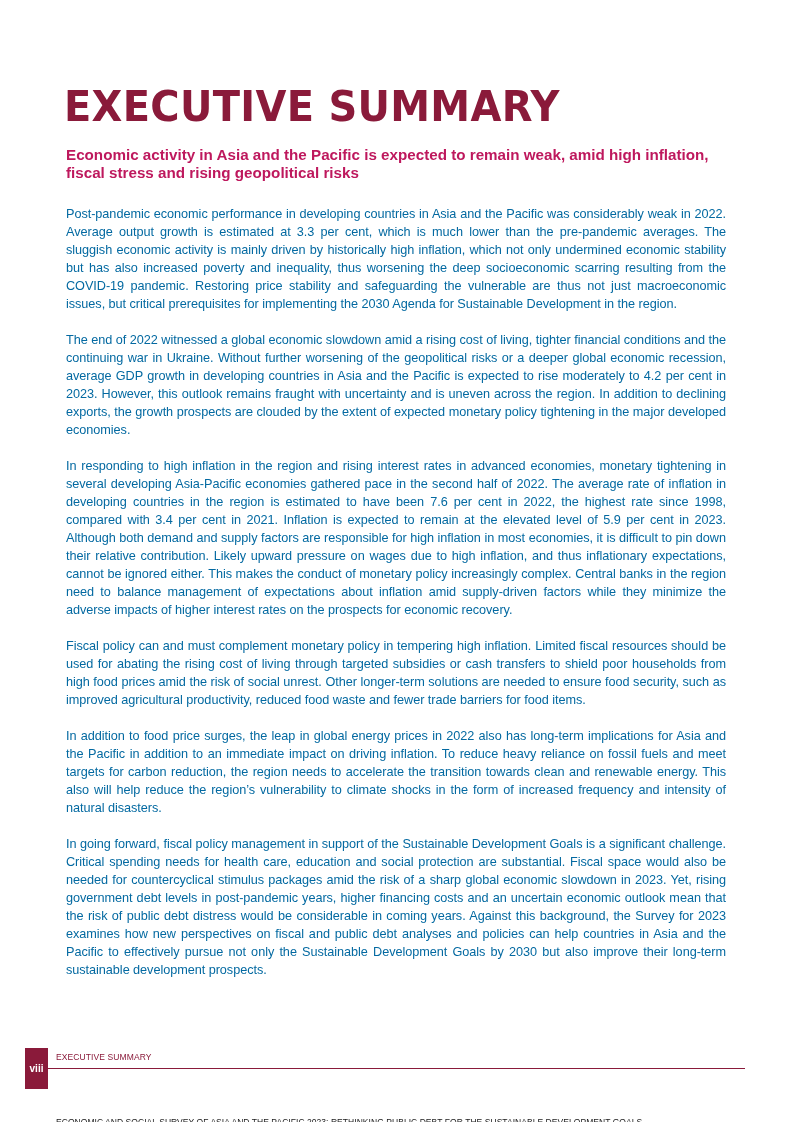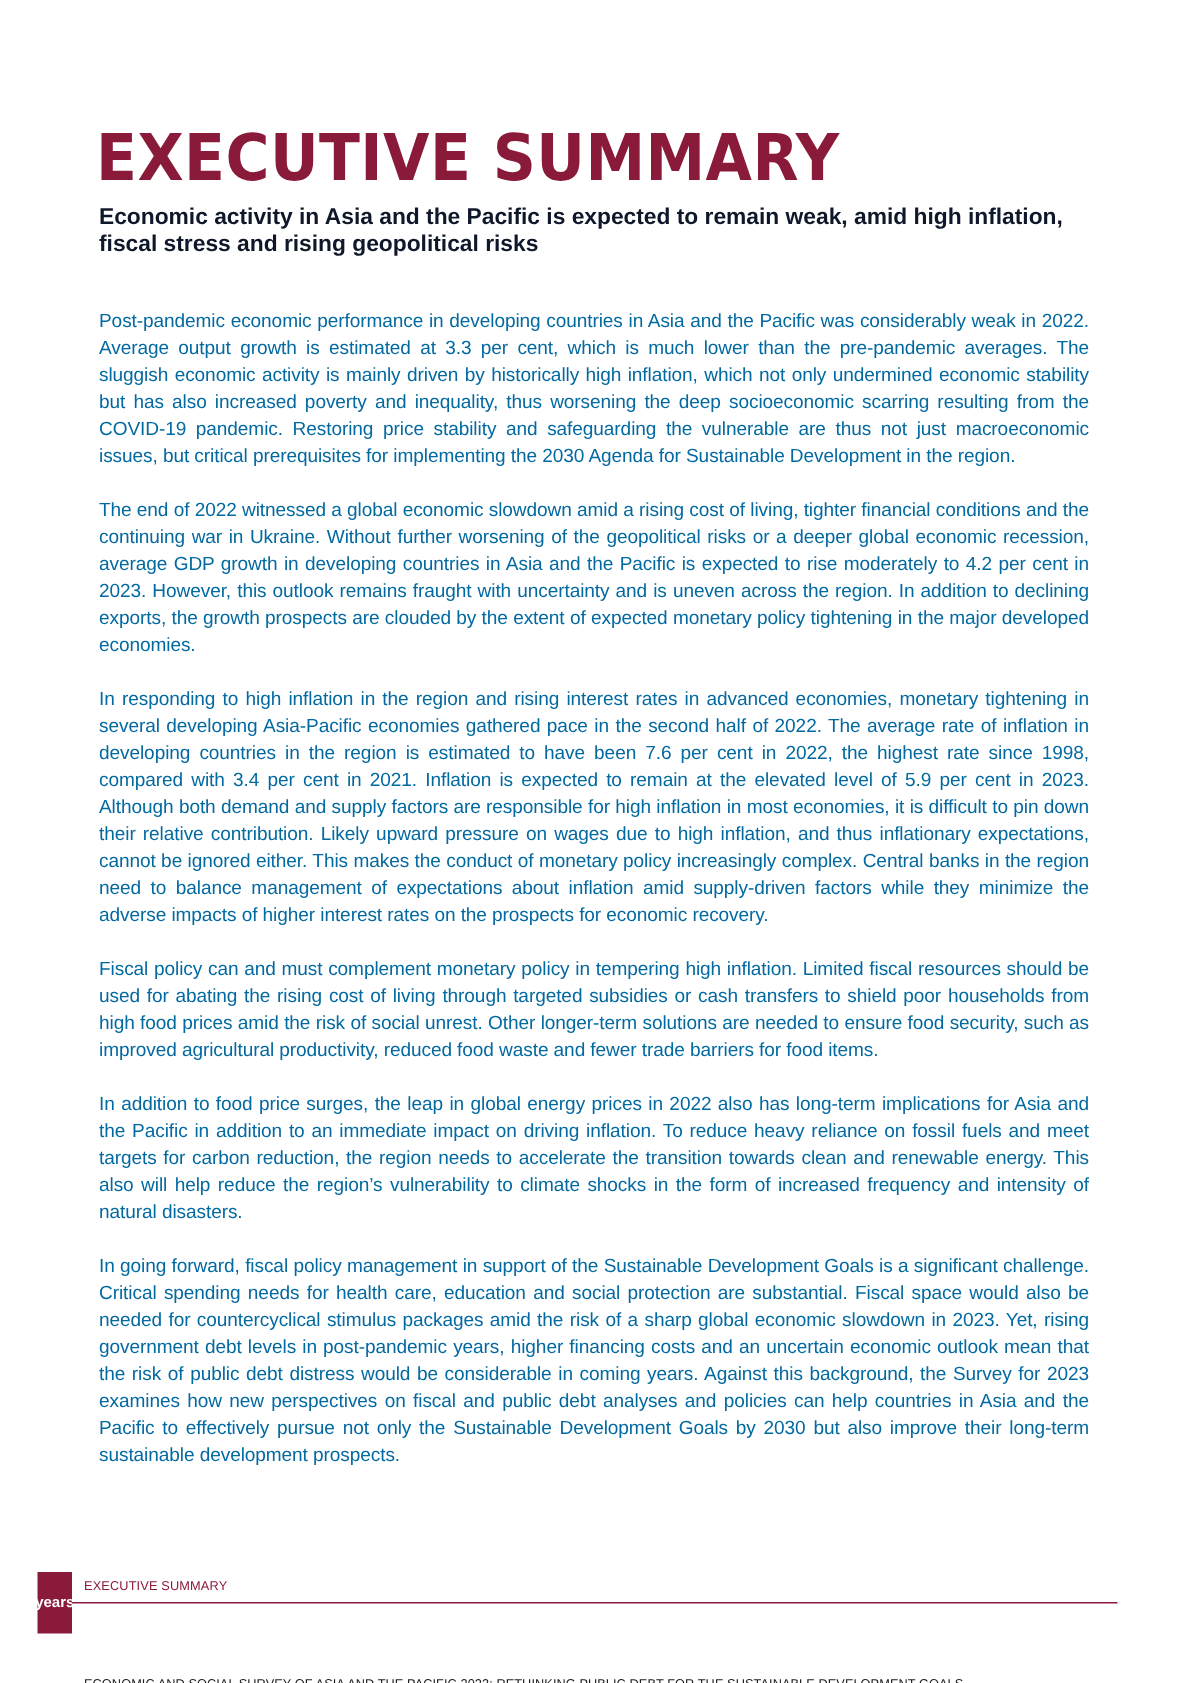--- a/index.html
+++ b/index.html
@@ -26,28 +26,28 @@
       letter-spacing: 0.3px;
       color: #8a1a3a;
       line-height: 52px;
       transform: scaleX(0.93);
       transform-origin: left center;
       white-space: nowrap;
     }
     .subtitle {
       position: absolute;
       left: 66px;
-      top: 136px;
+      top: 146px;
       width: 662px;
       margin: 0;
       font-family: "Liberation Sans", sans-serif;
       font-weight: bold;
       font-size: 15.2px;
       line-height: 18px;
-      color: #0f172a;
+      color: #be185d;
     }
     .body-text {
       position: absolute;
       left: 66px;
       top: 205px;
       width: 660px;
     }
     .para {
       margin: 0 0 18px 0;
       font-size: 12.7px;
@@ -107,17 +107,17 @@
 <div class="body-text">
   <p class="para">Post-pandemic economic performance in developing countries in Asia and the Pacific was considerably weak in 2022. Average output growth is estimated at 3.3 per cent, which is much lower than the pre-pandemic averages. The sluggish economic activity is mainly driven by historically high inflation, which not only undermined economic stability but has also increased poverty and inequality, thus worsening the deep socioeconomic scarring resulting from the COVID-19 pandemic. Restoring price stability and safeguarding the vulnerable are thus not just macroeconomic issues, but critical prerequisites for implementing the 2030 Agenda for Sustainable Development in the region.</p>
   <p class="para">The end of 2022 witnessed a global economic slowdown amid a rising cost of living, tighter financial conditions and the continuing war in Ukraine. Without further worsening of the geopolitical risks or a deeper global economic recession, average GDP growth in developing countries in Asia and the Pacific is expected to rise moderately to 4.2 per cent in 2023. However, this outlook remains fraught with uncertainty and is uneven across the region. In addition to declining exports, the growth prospects are clouded by the extent of expected monetary policy tightening in the major developed economies.</p>
   <p class="para">In responding to high inflation in the region and rising interest rates in advanced economies, monetary tightening in several developing Asia-Pacific economies gathered pace in the second half of 2022. The average rate of inflation in developing countries in the region is estimated to have been 7.6 per cent in 2022, the highest rate since 1998, compared with 3.4 per cent in 2021. Inflation is expected to remain at the elevated level of 5.9 per cent in 2023. Although both demand and supply factors are responsible for high inflation in most economies, it is difficult to pin down their relative contribution. Likely upward pressure on wages due to high inflation, and thus inflationary expectations, cannot be ignored either. This makes the conduct of monetary policy increasingly complex. Central banks in the region need to balance management of expectations about inflation amid supply-driven factors while they minimize the adverse impacts of higher interest rates on the prospects for economic recovery.</p>
   <p class="para">Fiscal policy can and must complement monetary policy in tempering high inflation. Limited fiscal resources should be used for abating the rising cost of living through targeted subsidies or cash transfers to shield poor households from high food prices amid the risk of social unrest. Other longer-term solutions are needed to ensure food security, such as improved agricultural productivity, reduced food waste and fewer trade barriers for food items.</p>
   <p class="para">In addition to food price surges, the leap in global energy prices in 2022 also has long-term implications for Asia and the Pacific in addition to an immediate impact on driving inflation. To reduce heavy reliance on fossil fuels and meet targets for carbon reduction, the region needs to accelerate the transition towards clean and renewable energy. This also will help reduce the region’s vulnerability to climate shocks in the form of increased frequency and intensity of natural disasters.</p>
   <p class="para">In going forward, fiscal policy management in support of the Sustainable Development Goals is a significant challenge. Critical spending needs for health care, education and social protection are substantial. Fiscal space would also be needed for countercyclical stimulus packages amid the risk of a sharp global economic slowdown in 2023. Yet, rising government debt levels in post-pandemic years, higher financing costs and an uncertain economic outlook mean that the risk of public debt distress would be considerable in coming years. Against this background, the Survey for 2023 examines how new perspectives on fiscal and public debt analyses and policies can help countries in Asia and the Pacific to effectively pursue not only the Sustainable Development Goals by 2030 but also improve their long-term sustainable development prospects.</p>
 </div>
 
 <div class="footer-block">
-  <span>years</span>
+  <span>viii</span>
 </div>
 <div class="footer-section">EXECUTIVE SUMMARY</div>
 <div class="footer-rule"></div>
 <div class="footer-publication">ECONOMIC AND SOCIAL SURVEY OF ASIA AND THE PACIFIC 2023: RETHINKING PUBLIC DEBT FOR THE SUSTAINABLE DEVELOPMENT GOALS</div>
 
 </body></html>

